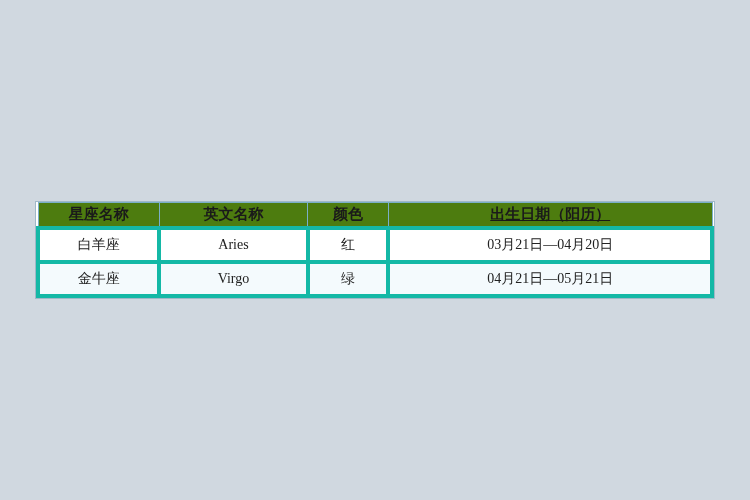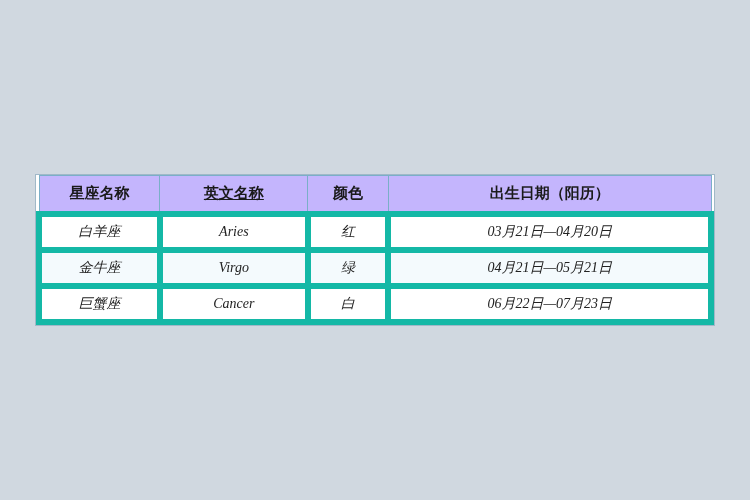--- a/index.html
+++ b/index.html
@@ -15,44 +15,43 @@
     .table-container {
       background: #fff;
       border: 1px solid #a0b8c8;
       width: 680px;
     }
     table {
       width: 100%;
       border-collapse: collapse;
     }
     thead tr th {
-      background: #c4b5fd;
+      background: #4d7c0f;
       border: 1px solid #7aafc8;
-      padding: 8px 10px;
+      padding: 2px 10px;
       font-size: 15px;
       font-weight: bold;
       color: #1a1a1a;
       text-align: center;
     }
     tbody tr td {
-      border: 6px solid #14b8a6;
+      border: 4px solid #14b8a6;
       padding: 6px 28px;
       font-size: 14px;
       color: #222;
       text-align: center;
       background: #fff;
-      font-style: italic;
     }
     tbody tr:nth-child(even) td {
       background: #f4fafd;
     }
     .col-chinese { width: 18%; }
-    .col-english { width: 22%; text-decoration: underline; }
+    .col-english { width: 22%; }
     .col-color   { width: 12%; }
-    .col-date    { width: 48%; }
+    .col-date    { width: 48%; text-decoration: underline; }
   </style>
 </head>
 <body>
 
 <div class="table-container">
   <table>
     <thead>
       <tr>
         <th class="col-chinese">星座名称</th>
         <th class="col-english">英文名称</th>
@@ -66,21 +65,15 @@
           <td>Aries</td>
           <td>红</td>
           <td>03月21日—04月20日</td>
         </tr>
         <tr>
           <td>金牛座</td>
           <td>Virgo</td>
           <td>绿</td>
           <td>04月21日—05月21日</td>
         </tr>
-        <tr>
-          <td>巨蟹座</td>
-          <td>Cancer</td>
-          <td>白</td>
-          <td>06月22日—07月23日</td>
-        </tr>
       </tbody>
   </table>
 </div>
 
 </body></html>

